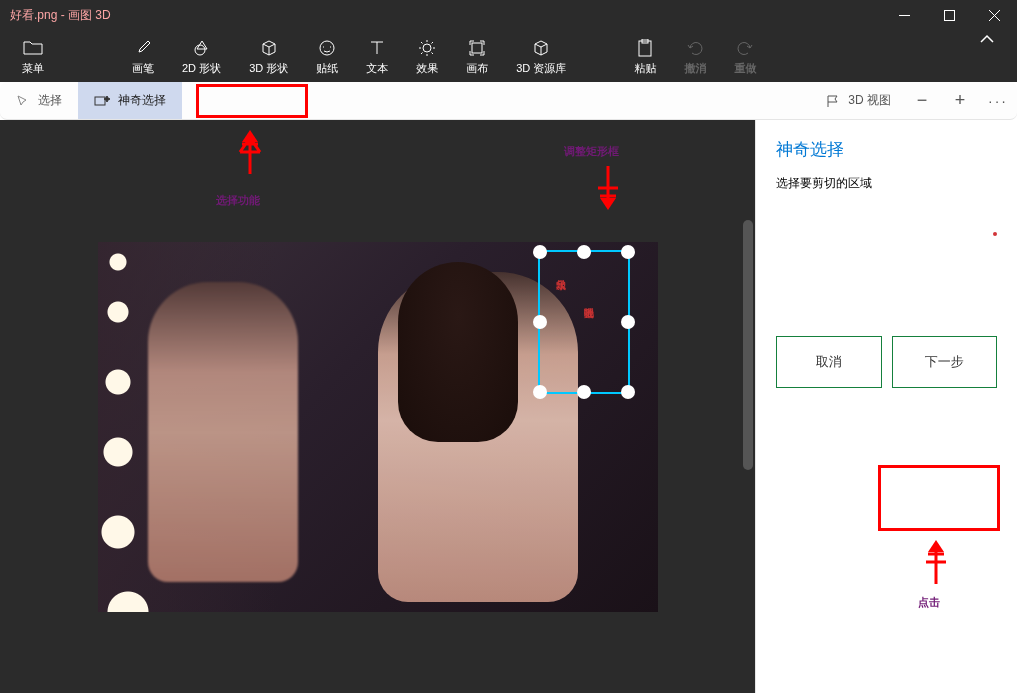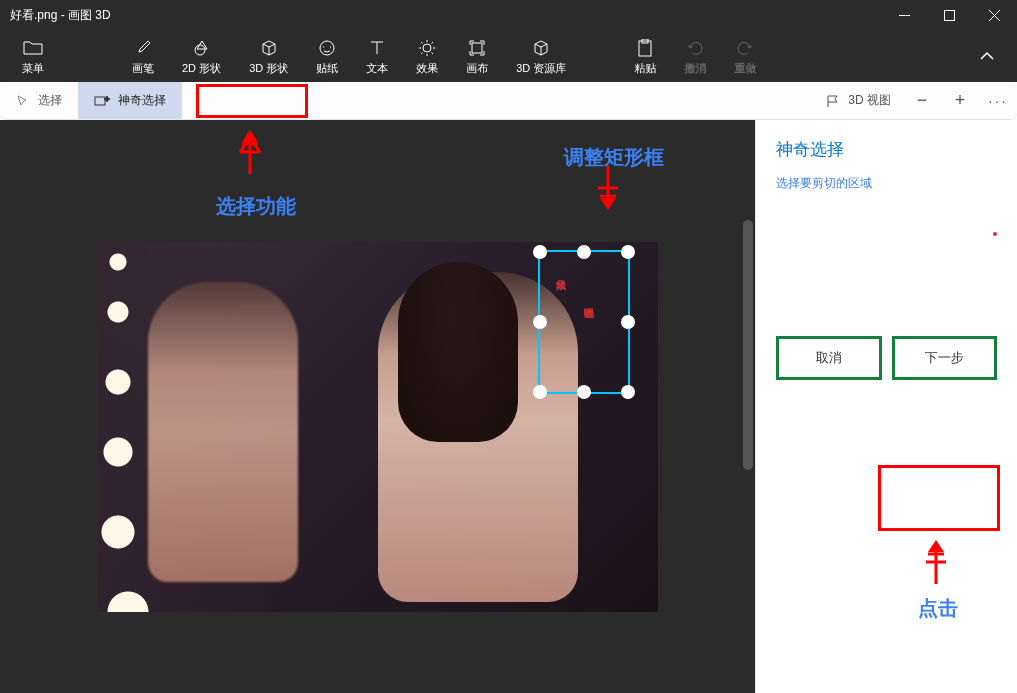--- a/index.html
+++ b/index.html
@@ -1,23 +1,23 @@
 <!DOCTYPE html>
 <html><head>
 <meta charset="utf-8">
 <style>
 * { box-sizing: border-box; margin: 0; padding: 0; font-family: "Microsoft YaHei", sans-serif; }
 body { width: 1017px; height: 693px; overflow: hidden; background: #fff; }
 
-.titlebar { height: 30px; background: #2b2b2b; display: flex; align-items: center; color: #ffffff; font-size: 12px; padding-left: 10px; }
+.titlebar { height: 30px; background: #2b2b2b; display: flex; align-items: center; color: #fca5a5; font-size: 12px; padding-left: 10px; }
 .titlebar .spacer { flex: 1; }
 .titlebar .winbtn { width: 45px; height: 30px; display: flex; align-items: center; justify-content: center; color: #fff; font-size: 14px; }
 .titlebar .winbtn svg { width: 11px; height: 11px; stroke: #fff; fill: none; stroke-width: 1; }
 
-.ribbon { height: 52px; background: #2b2b2b; display: flex; align-items: center; padding: 0 8px; }
+.ribbon { height: 52px; background: #2b2b2b; display: flex; align-items: flex-start; padding: 0 8px; }
 .ribbon .rbtn { display: flex; flex-direction: column; align-items: center; justify-content: center; color: #fff; font-size: 11px; padding: 4px 14px; height: 100%; }
 .ribbon .rbtn.disabled { color: #666; font-weight: bold; }
 .ribbon .rbtn .ricon { height: 22px; display: flex; align-items: center; justify-content: center; margin-bottom: 2px; }
 .ribbon .rbtn .ricon svg { stroke: #fff; fill: none; }
 .ribbon .rbtn.disabled .ricon svg { stroke: #666; }
 .ribbon .spacer { flex: 1; }
 .ribbon .chev { color: #fff; padding: 0 14px; }
 
 .subbar { height: 38px; background: #fdfdfd; display: flex; align-items: center; border-bottom: 1px solid #e5e5e5; border-radius: 7px; }
 .subbar .sbtn { display: flex; align-items: center; font-size: 12px; color: #555; padding: 0 16px; height: 100%; gap: 8px; }
@@ -43,29 +43,29 @@
 .handle.bl { bottom: -7px; left: -7px; } .handle.br { bottom: -7px; right: -7px; }
 .handle.ml { top: 50%; left: -7px; margin-top: -7px; } .handle.mr { top: 50%; right: -7px; margin-top: -7px; }
 .handle.mt { left: 50%; top: -7px; margin-left: -7px; } .handle.mb { left: 50%; bottom: -7px; margin-left: -7px; }
 .watermark { position:absolute; color: #cc3333; font-size: 10px; writing-mode: vertical-rl; line-height: 1.8; }
 
 .scrollbar-v { position: absolute; right: 0; top: 0; bottom: 0; width: 14px; background: #2b2b2b; }
 .scrollbar-v .thumb { position: absolute; left: 2px; right: 2px; top: 100px; height: 250px; background: #555; border-radius: 5px; }
 
 .sidepanel { width: 262px; background: #fff; padding: 18px 20px; border-left: 1px solid #e5e5e5; display: flex; flex-direction: column; }
 .sidepanel .title { color: #0078d4; font-size: 17px; margin-bottom: 14px; }
-.sidepanel .sub { font-size: 12px; color: #3b82f6; margin-bottom: 40px; }
+.sidepanel .sub { font-size: 12px; color: #000000; margin-bottom: 40px; }
 .sidepanel .dot { width: 4px; height: 4px; background: #d13438; border-radius: 50%; align-self: flex-end; margin-bottom: 100px; }
 .sidepanel .hint { font-size: 12px; color: #444; line-height: 1.6; margin-bottom: 20px; }
 .sidepanel .btnrow { display: flex; gap: 10px; }
-.sidepanel .pbtn { flex: 1; height: 44px; border: 3px solid #15803d; background: #fff; font-size: 13px; color: #333; display: flex; align-items: center; justify-content: center; cursor: pointer; }
+.sidepanel .pbtn { flex: 1; height: 52px; border: 1px solid #15803d; background: #fff; font-size: 13px; color: #333; display: flex; align-items: center; justify-content: center; cursor: pointer; }
 
 .annot { position: absolute; pointer-events: none; }
 .annot-box { border: 3px solid #ff0000; position: absolute; }
-.annot-text { color: #3b82f6; font-size: 20px; font-weight: bold; position: absolute; white-space: nowrap; }
+.annot-text { color: #701a75; font-size: 11px; font-weight: bold; position: absolute; white-space: nowrap; }
 .annot-arrow { position: absolute; }
 </style>
 </head>
 <body>
 
 <div class="titlebar">
   <span>好看.png - 画图 3D</span>
   <div class="spacer"></div>
   <div class="winbtn">
       <svg viewBox="0 0 11 11">

